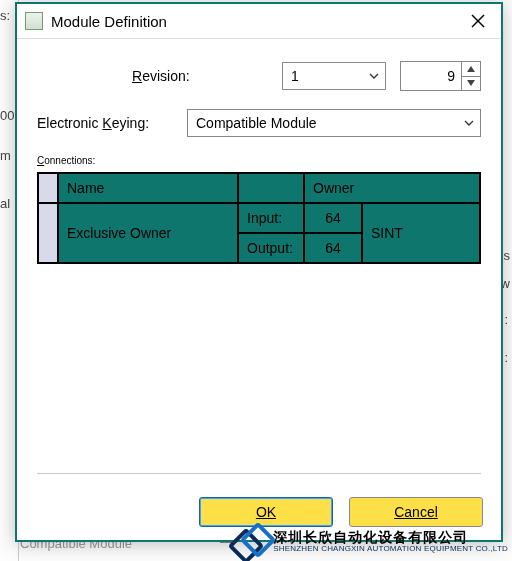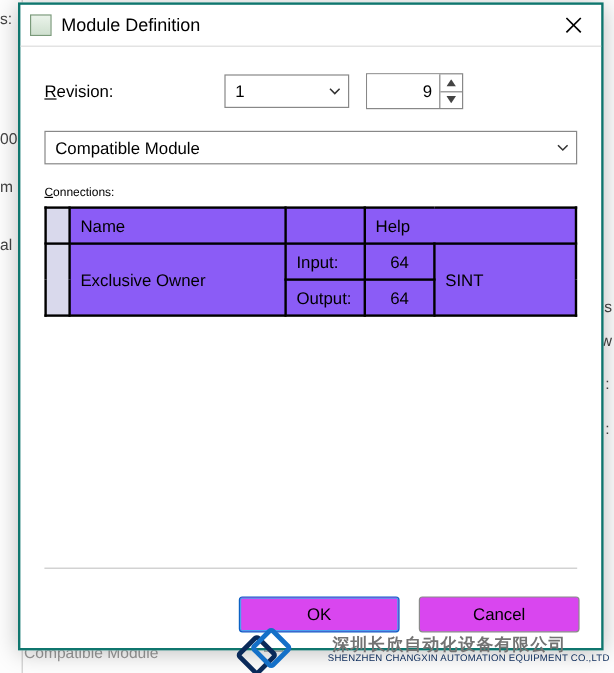--- a/index.html
+++ b/index.html
@@ -75,20 +75,21 @@
     padding: 22px 20px 10px 20px;
     flex: 1;
     display: flex;
     flex-direction: column;
   }
 
   .row {
     display: flex;
     align-items: center;
     margin-bottom: 18px;
+    justify-content: flex-end;
   }
   .row label {
     width: 150px;
     font-size: 14px;
   }
   .accel { text-decoration: underline; }
 
   .combo {
     position: relative;
     height: 26px;
@@ -148,21 +149,21 @@
   table.conn {
     width: 100%;
     border-collapse: collapse;
     table-layout: fixed;
   }
   table.conn th, table.conn td {
     border: 2px solid #000;
     font-size: 14px;
     padding: 6px 8px;
     text-align: left;
-    background: #8b5cf6;
+    background: #0f766e;
   }
   table.conn th {
     font-weight: normal;
   }
   table.conn .rowhdr {
     width: 14px;
     background: #d9d9ec;
     padding: 0;
   }
   table.conn .center { text-align: center; }
@@ -183,27 +184,28 @@
     display: flex;
     justify-content: flex-end;
     align-items: center;
     gap: 16px;
     padding: 0 18px;
   }
   .btn {
     min-width: 96px;
     height: 28px;
     border: 1px solid #8a8a8a;
-    background: #d946ef;
+    background: #fde047;
     border-radius: 3px;
     font-size: 14px;
     display: flex;
     align-items: center;
     justify-content: center;
     padding: 0 18px;
+    text-decoration: underline;
   }
   .btn.default {
     border: 1px solid #0b62c4;
     box-shadow: 0 0 0 1px #4aa0f0 inset;
   }
 
   .watermark {
     position: absolute;
     right: 4px;
     bottom: 2px;
@@ -218,22 +220,22 @@
   }
   .watermark .logo div {
     position:absolute; width: 18px; height: 18px;
     border: 4px solid #0a2a5a;
     border-radius: 4px;
     transform: rotate(45deg);
   }
   .watermark .logo div.a { left:0; top:8px; }
   .watermark .logo div.b { left:12px; top:2px; border-color:#1470c8; }
   .watermark .txt { line-height: 1.05; }
-  .watermark .cn { font-size: 14px; color:#737373; font-weight:600; letter-spacing:1px;text-align:center;}
-  .watermark .en { font-size: 8px; color:#0a2a5a; letter-spacing:0.2px;margin-left:32px;}
+  .watermark .cn { font-size: 14px; color:#000000; font-weight:600; letter-spacing:1px;}
+  .watermark .en { font-size: 8px; color:#0a2a5a; letter-spacing:0.2px;}
   .bg-bottom-text {
     position:absolute;
     left: 20px;
     bottom: 10px;
     color:#9a9a9a;
     font-size:13px;
   }
   .stampicon {
     position:absolute;
     left: 220px; bottom: 18px;
@@ -296,20 +298,21 @@
           <div>
             <svg viewBox="0 0 8 6">
                 <path d="M0 0 L4 6 L8 0 Z" fill="#444"></path>
               </svg>
           </div>
         </div>
       </div>
     </div>
 
     <div class="row">
+      <label><span>Electronic </span><span class="accel">K</span><span>eying:</span></label>
       <div class="combo keying-combo">
         <span>Compatible Module</span>
         <span class="chev">
           <svg viewBox="0 0 10 10">
               <path d="M1 3 L5 7 L9 3" fill="none" stroke="#333" stroke-width="1.3"></path>
             </svg>
         </span>
       </div>
     </div>
 
@@ -321,21 +324,21 @@
           <col class="c1">
           <col class="c2">
           <col class="c3">
           <col class="c4">
       </colgroup>
       <tbody>
           <tr>
         <th class="rowhdr"></th>
         <th>Name</th>
         <th></th>
-        <th colspan="2">Help</th>
+        <th colspan="2">Owner</th>
       </tr>
       <tr>
         <td class="rowhdr" rowspan="2"></td>
         <td rowspan="2">Exclusive Owner</td>
         <td>Input:</td>
         <td class="center">64</td>
         <td rowspan="2">SINT</td>
       </tr>
       <tr>
         <td>Output:</td>

